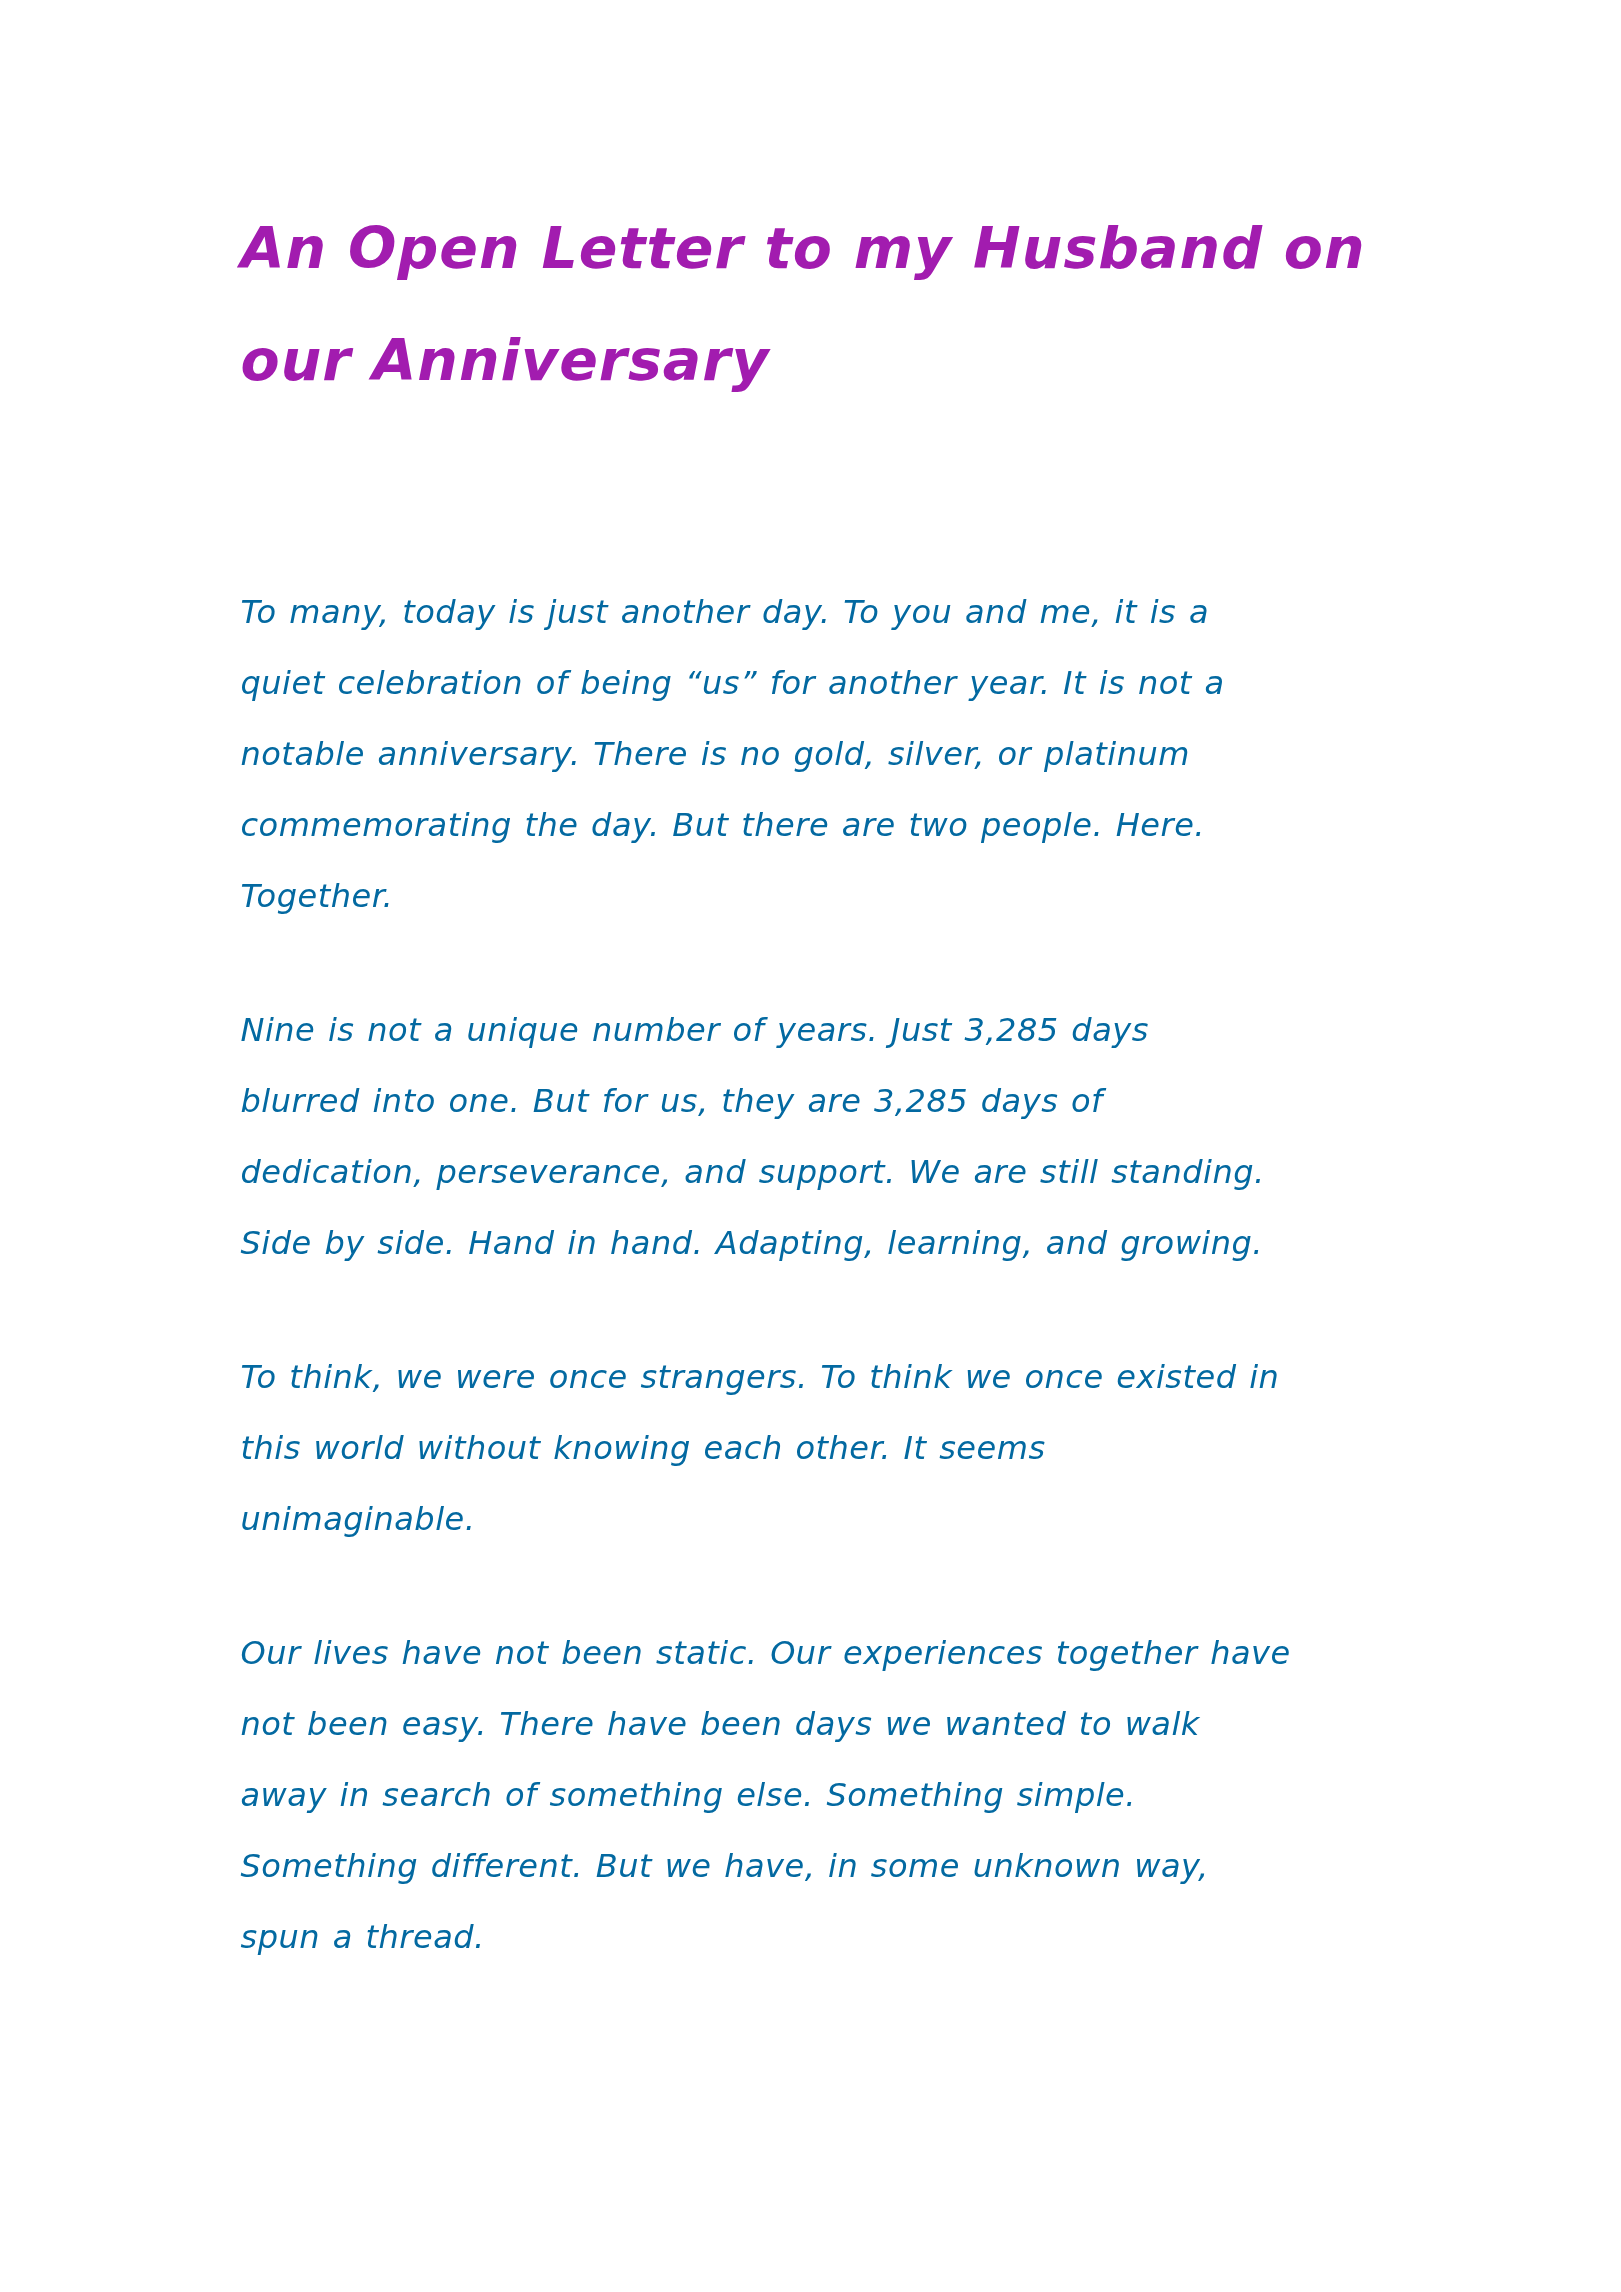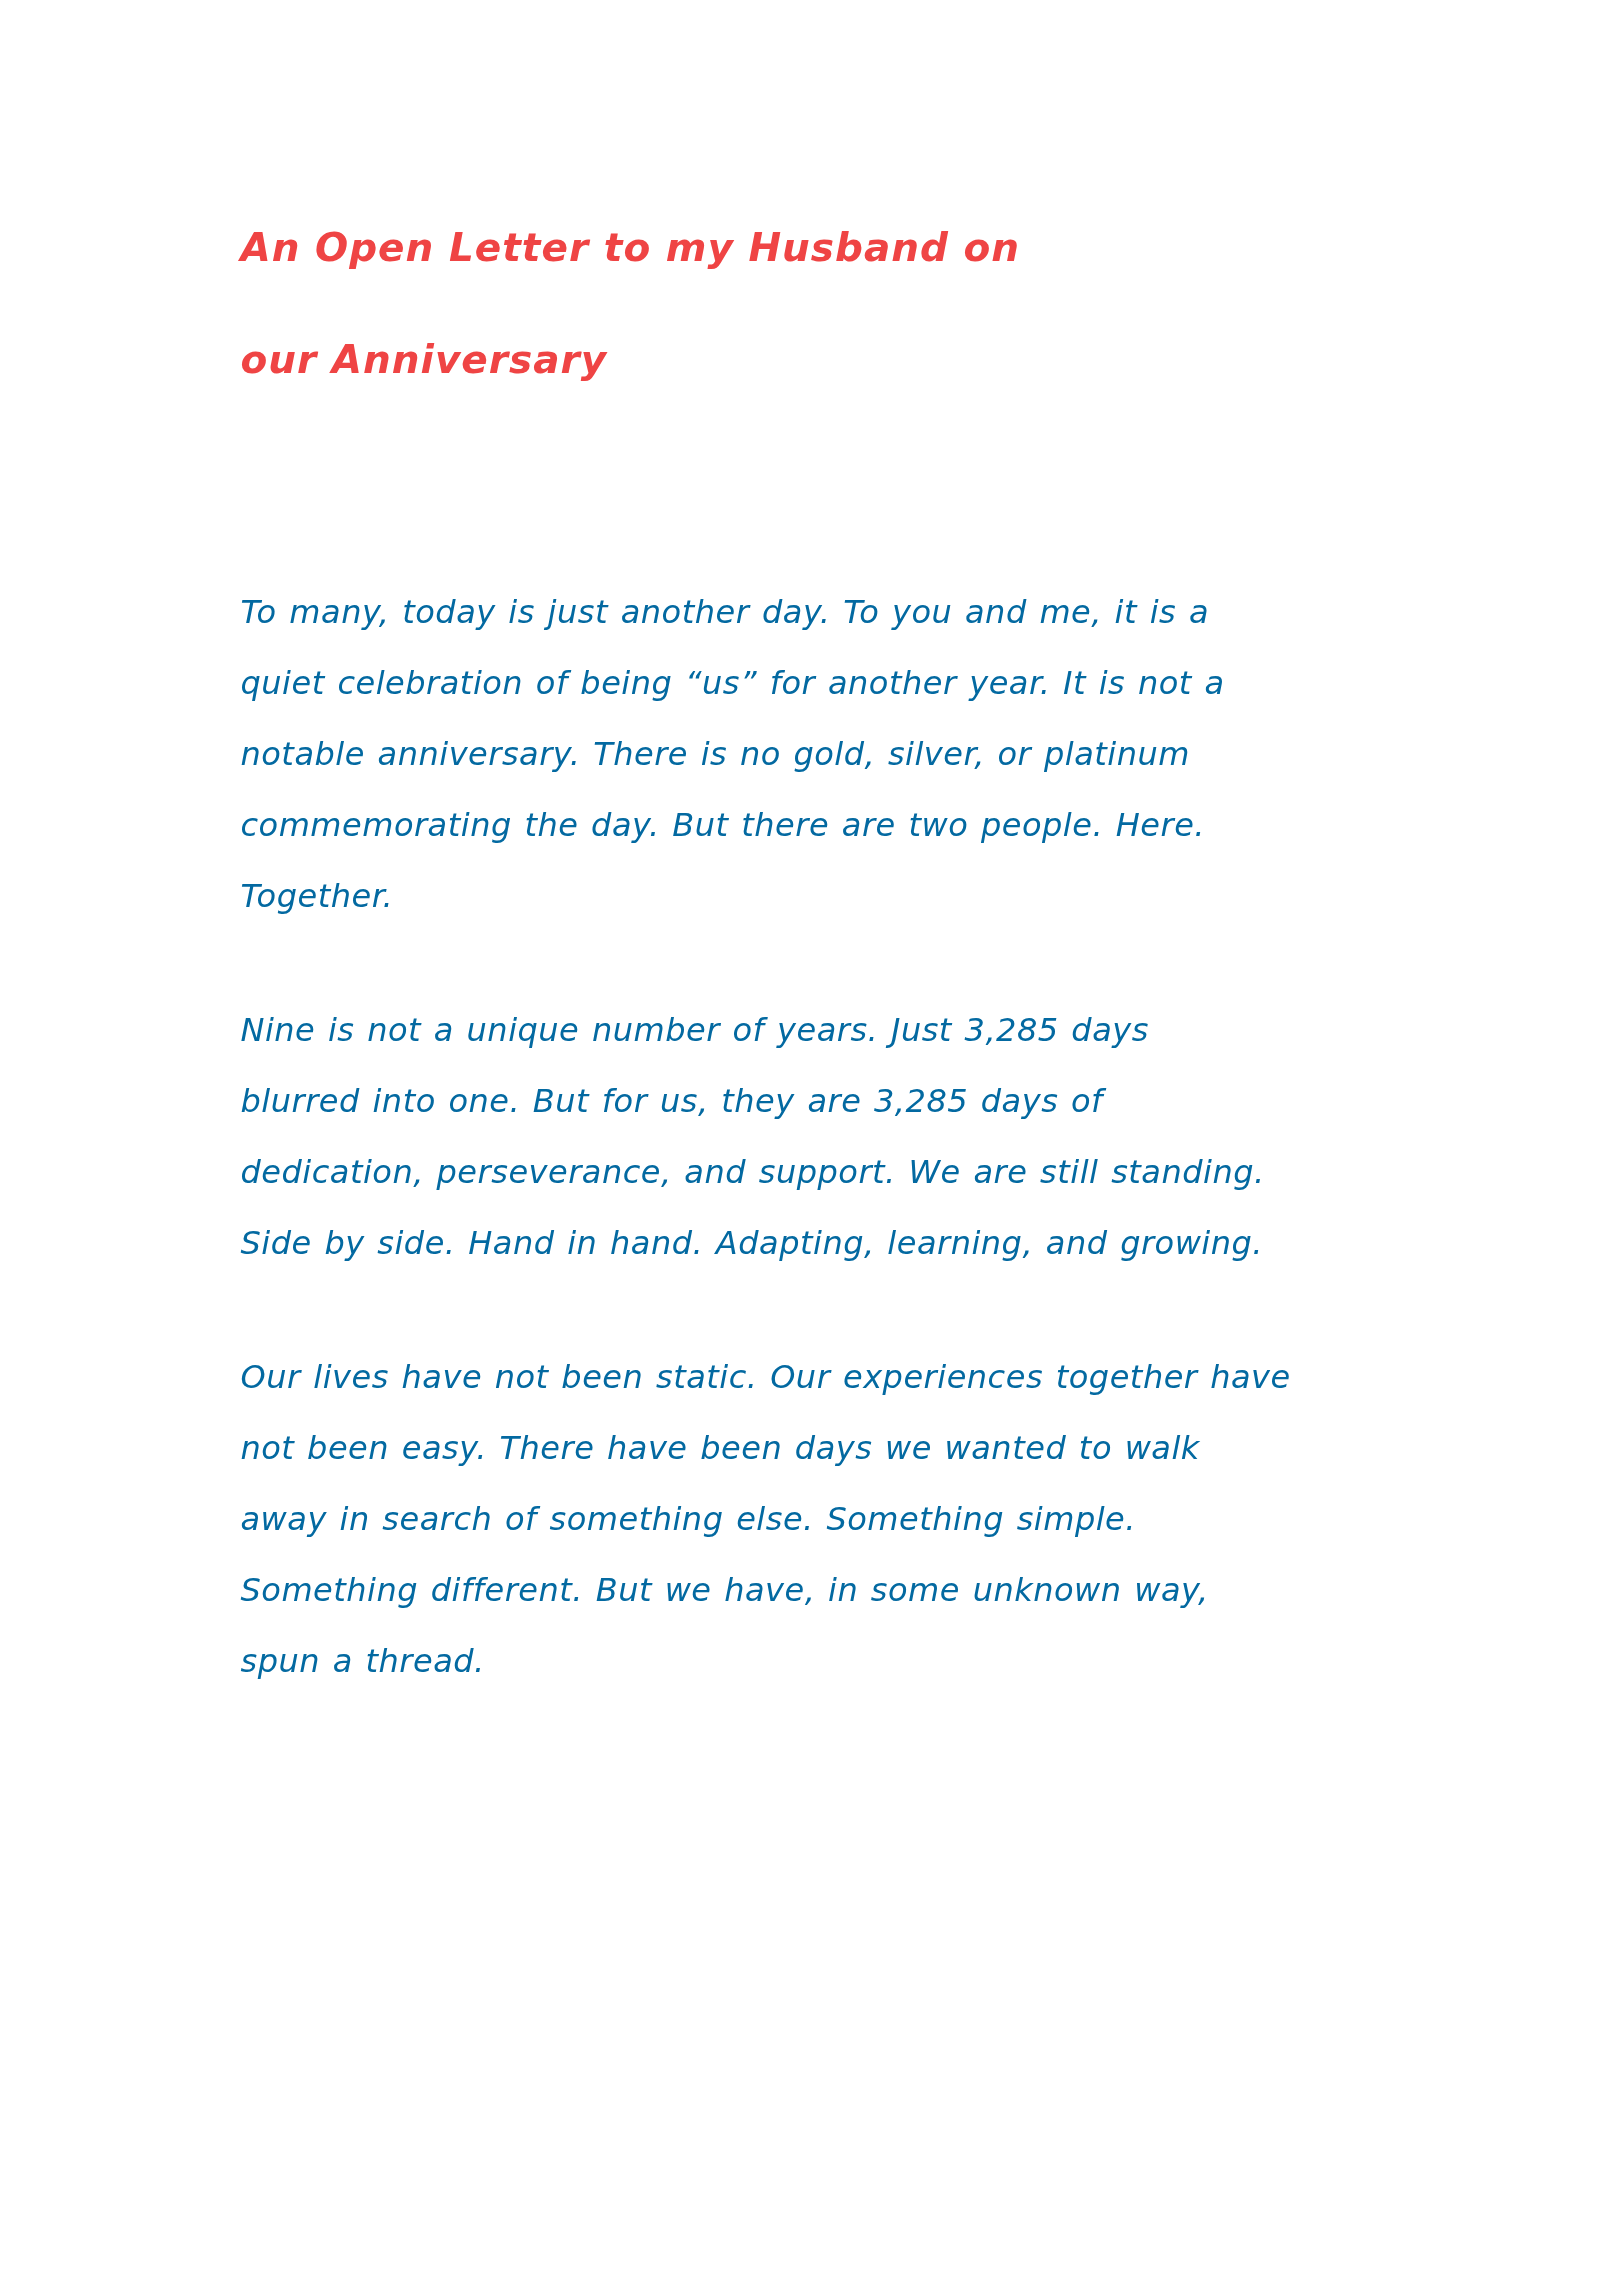--- a/index.html
+++ b/index.html
@@ -18,24 +18,24 @@
     width: 1140px;
     margin: 0 auto;
     padding: 192px 0 176px 0;
     box-sizing: border-box;
   }
   .post-title {
     margin: 0 0 27.4px 0;
     font-family: "DejaVu Sans", sans-serif;
     font-style: italic;
     font-weight: 600;
-    font-size: 39px;
+    font-size: 57px;
     line-height: 112px;
     letter-spacing: 1px;
-    color: #ef4444;
+    color: #a21caf;
     white-space: pre-line;
   }
   .post-meta {
     font-family: "Liberation Mono", monospace;
     font-size: 22.5px;
     letter-spacing: 2.9px;
     color: #aeaeae;
     line-height: 29px;
   }
   .post-meta .meta-link {
@@ -79,20 +79,23 @@
     <div class="post-body">
       <p>To many, today is just another day. To you and me, it is a
 quiet celebration of being “us” for another year. It is not a
 notable anniversary. There is no gold, silver, or platinum
 commemorating the day. But there are two people. Here.
 Together.</p>
       <p>Nine is not a unique number of years. Just 3,285 days
 blurred into one. But for us, they are 3,285 days of
 dedication, perseverance, and support. We are still standing.
 Side by side. Hand in hand. Adapting, learning, and growing.</p>
+      <p>To think, we were once strangers. To think we once existed in
+this world without knowing each other. It seems
+unimaginable.</p>
       <p>Our lives have not been static. Our experiences together have
 not been easy. There have been days we wanted to walk
 away in search of something else. Something simple.
 Something different. But we have, in some unknown way,
 spun a thread.</p>
     </div>
 
   </article>
 </div>
 

